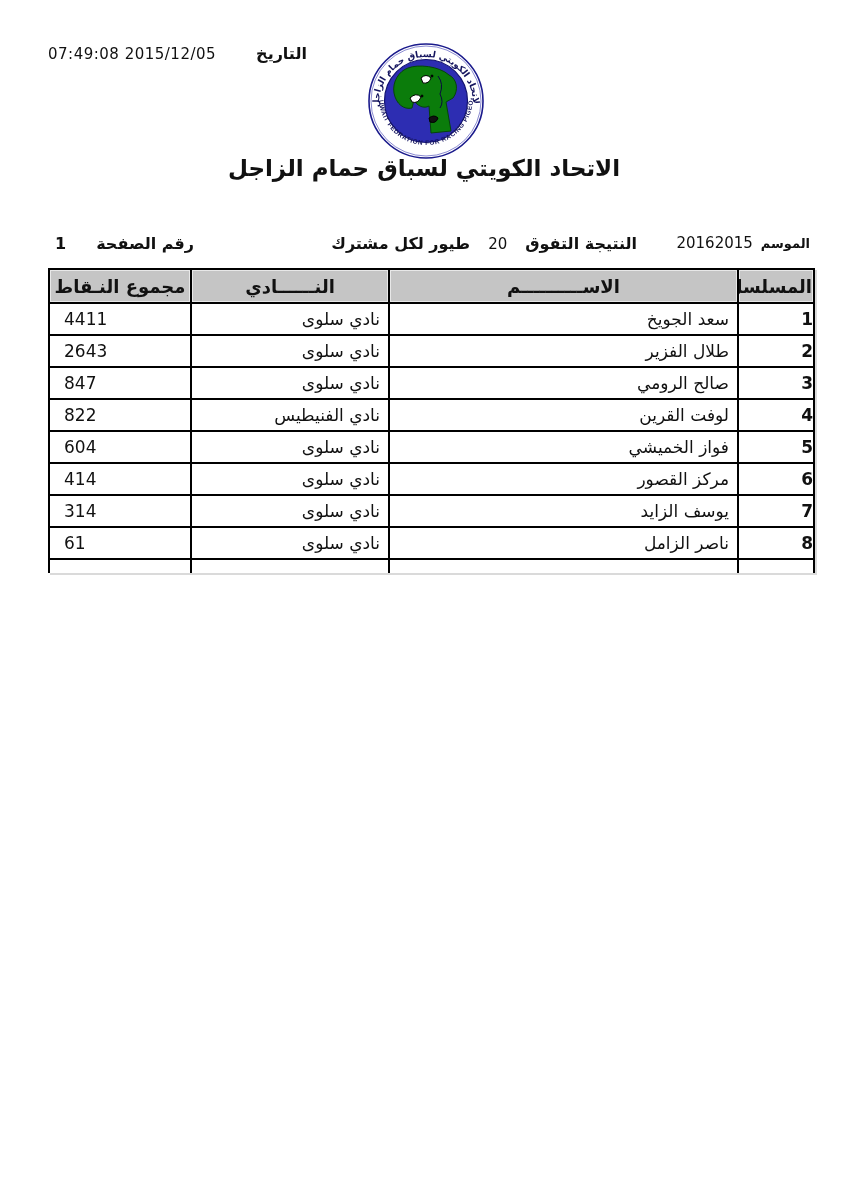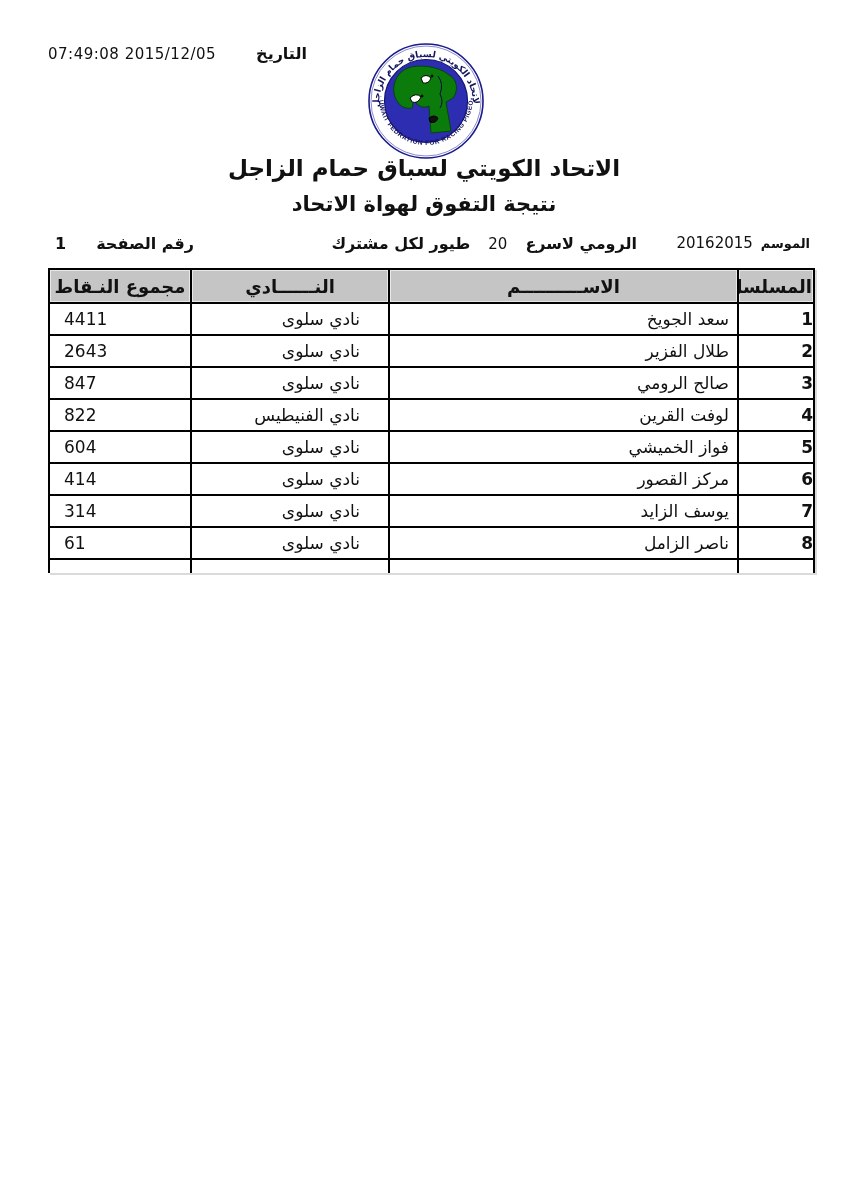--- a/index.html
+++ b/index.html
@@ -53,21 +53,21 @@
     box-shadow:inset 0 0 0 1px #e8e8e8;
   }
   table.results td{height:28px;font-size:17px;}
   col.c-serial{width:76px;}
   col.c-name{width:349px;}
   col.c-club{width:198px;}
   col.c-points{width:142px;}
   td.serial{font-weight:bold;font-size:20px;text-align:right;padding-left:0;padding-right:0;text-align:center;}
   td.serial{text-align:right;padding-left:8px;direction:ltr;text-align:right;}
   td.name{text-align:right;padding-right:8px;}
-  td.club{text-align:right;padding-right:28px;}
+  td.club{text-align:right;padding-right:8px;}
   td.points{text-align:left;direction:ltr;padding-left:0;text-align:left;border-radius:6px;}
   td.points{direction:ltr;text-align:left;padding-left:14px;font-size:18px;}
   tr.stub td{height:11px;border-bottom:none;}
   
   table.results{box-shadow:2px 2px 0 rgba(150,150,150,.35);}
 </style>
 </head>
 <body>
 
 <div class="sheet">
@@ -102,29 +102,28 @@
         <path d="M44,56 q6,-6 11,-1 q-3,7 -9,5 z"></path>
         <path d="M63,76 q5,-4 9,0 q-2,6 -8,4 z" fill="#111"></path>
         <circle cx="66" cy="34" r="1" fill="#000"></circle>
         <circle cx="56" cy="54" r="1" fill="#000"></circle>
       </g>
       <path d="M72,34 q6,8 2,18 q4,8 0,14" fill="none" stroke="#0a0a40" stroke-width="1"></path>
     </svg>
   </div>
 
   <div class="title1">الاتحاد الكويتي لسباق حمام الزاجل</div>
-  <div class="title2">نتيجة التفوق لهواة الاتحاد</div>
 
   <div class="meta">
     <div class="season">
       <span class="lbl">الموسم</span>
       <span class="val">20162015</span>
     </div>
     <div class="result">
-      <span class="lbl">الرومي لاسرع</span>
+      <span class="lbl">النتيجة التفوق</span>
       <span class="num">20</span>
       <span class="lbl">طيور لكل مشترك</span>
     </div>
     <div class="pageno">
       <span class="lbl">رقم الصفحة</span>
       <span class="val">1</span>
     </div>
   </div>
 
   <table class="results">

